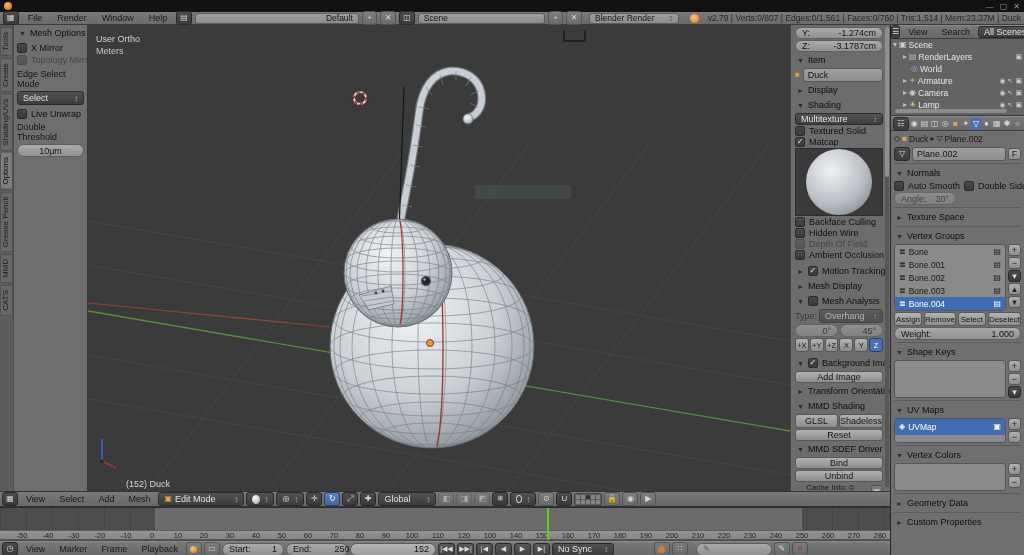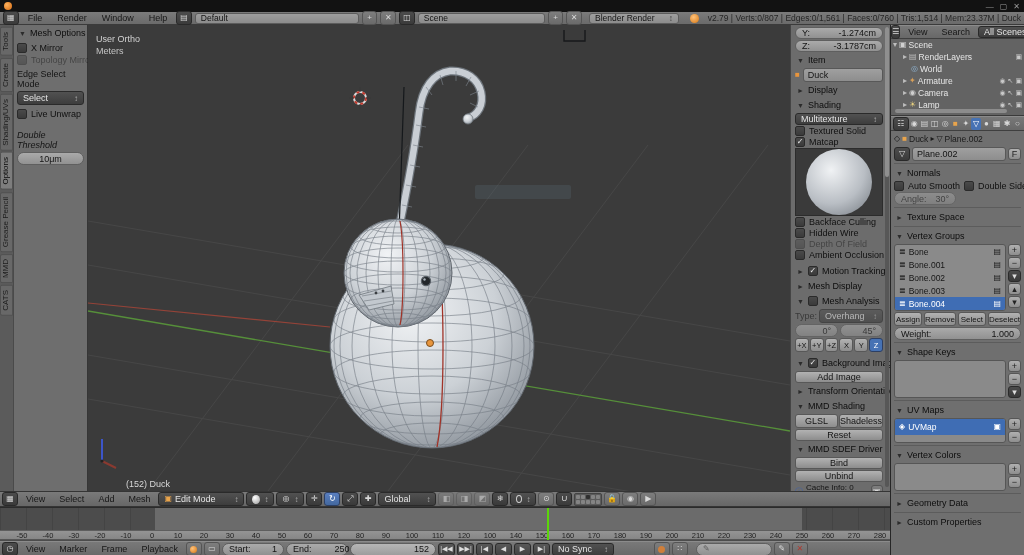--- a/index.html
+++ b/index.html
@@ -116,21 +116,21 @@
 
   <div id="topbar">
     <span class="ib dk">
         <span class="icn">▦</span>
       </span>
     <span class="menu">File</span>
     <span class="menu">Render</span>
     <span class="menu">Window</span>
     <span class="menu">Help</span>
     <span class="ib dk">▤</span>
-    <span class="fld" style="width:168px;">
+    <span class="fld" style="width:168px;justify-content:flex-end;">
         <span>Default</span>
       </span>
     <span class="ib">+</span>
     <span class="ib">✕</span>
     <span class="ib dk">◫</span>
     <span class="fld" style="width:130px;">
         <span>Scene</span>
       </span>
     <span class="ib">+</span>
     <span class="ib">✕</span>
@@ -166,21 +166,21 @@
         <span>Topology Mirror</span>
       </div>
     <div style="margin-top:4px;">Edge Select Mode</div>
     <div class="dd" style="margin-top:2px;">
         <span>Select</span>
       </div>
     <div class="cb" style="margin:4px 0 2px;">
         <span class="box"></span>
         <span>Live Unwrap</span>
       </div>
-    <div style="margin-top:11px;font-style:italic;">Double Threshold</div>
+    <div style="margin-top:3px;">Double Threshold</div>
     <div class="pill" style="margin-top:2px;justify-content:center;">
         <span>10μm</span>
       </div>
 
   </div>
 
   <div id="vp">
     <svg width="702" height="466" viewBox="0 0 702 466">
       <defs>
         <radialGradient id="mc" cx="40%" cy="33%" r="75%">

